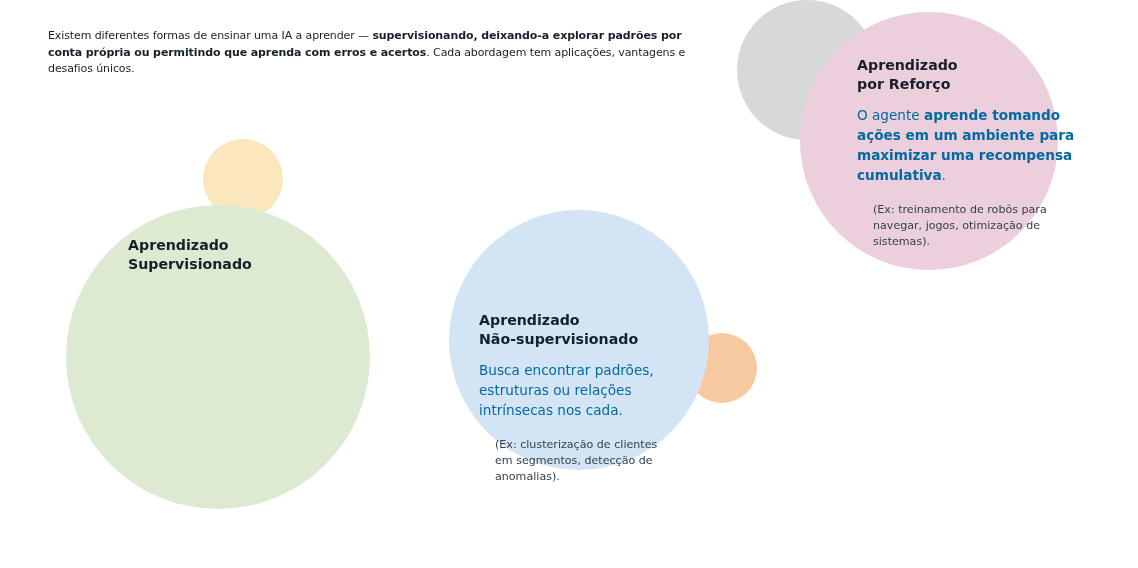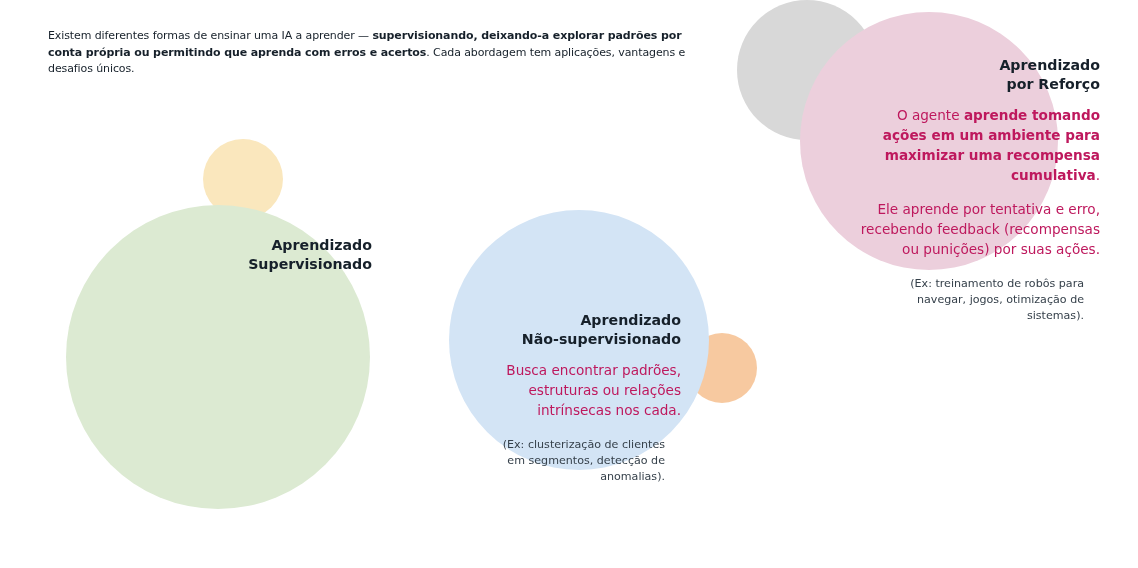--- a/index.html
+++ b/index.html
@@ -40,35 +40,34 @@
   .c-yellow  { left: 203px; top: 139px; width: 80px;  height: 80px;  background: #fae7bd; }
   .c-green   { left: 66px;  top: 205px; width: 304px; height: 304px; background: #dcead2; }
   .c-blue    { left: 449px; top: 210px; width: 260px; height: 260px; background: #d3e4f5; }
   .c-orange  { left: 687px; top: 333px; width: 70px;  height: 70px;  background: #f7c9a0; }
   .c-grey    { left: 737px; top: 0px;   width: 140px; height: 140px; background: #d8d8d8; }
   .c-pink    { left: 800px; top: 12px;  width: 258px; height: 258px; background: #eccfdc; }
 
   
   .block {
     position: absolute;
-    text-align: right;
   }
   .block .heading {
     font-weight: 700;
     font-size: 14.2px;
     line-height: 1.35;
     color: #16202a;
     margin-bottom: 12px;
     white-space: pre-line;
   }
   .block p {
     margin: 0 0 14px 0;
     font-size: 13.6px;
     line-height: 1.47;
-    color: #be185d;
+    color: #0369a1;
   }
   .block p b { font-weight: 700; }
   .block .example {
     margin: 16px;
     font-size: 11.1px;
     line-height: 1.42;
     color: #36414b;
   }
 
   #block-supervised   { left: 128px; top: 236px; width: 244px; }
@@ -101,18 +100,17 @@
         <p><span>Busca encontrar padrões, estruturas ou relações intrínsecas nos cada.</span></p>
       </div>
     <p class="example">(Ex: clusterização de clientes em segmentos, detecção de anomalias).</p>
   </div>
 
   <div class="block" id="block-reinforce">
     <div class="heading">Aprendizado
 por Reforço</div>
     <div class="body">
         <p><span>O agente </span><b>aprende tomando ações em um ambiente para maximizar uma recompensa cumulativa</b><span>.</span></p>
-        <p><span>Ele aprende por tentativa e erro, recebendo feedback (recompensas ou punições) por suas ações.</span></p>
       </div>
     <p class="example">(Ex: treinamento de robôs para navegar, jogos, otimização de sistemas).</p>
   </div>
 
 </div>
 
 </body></html>

